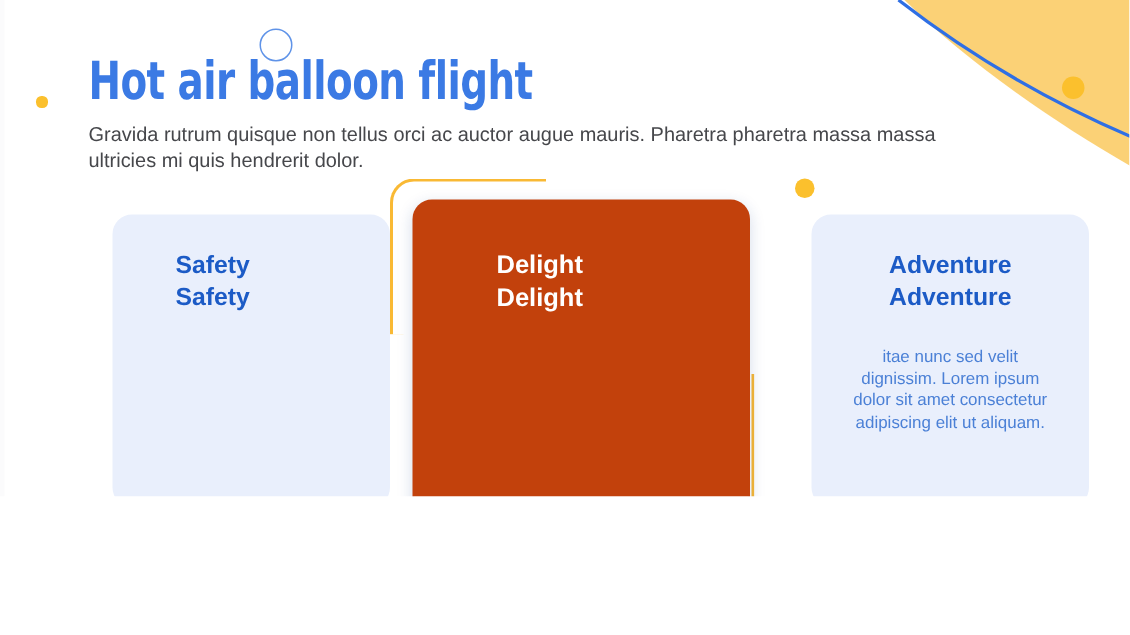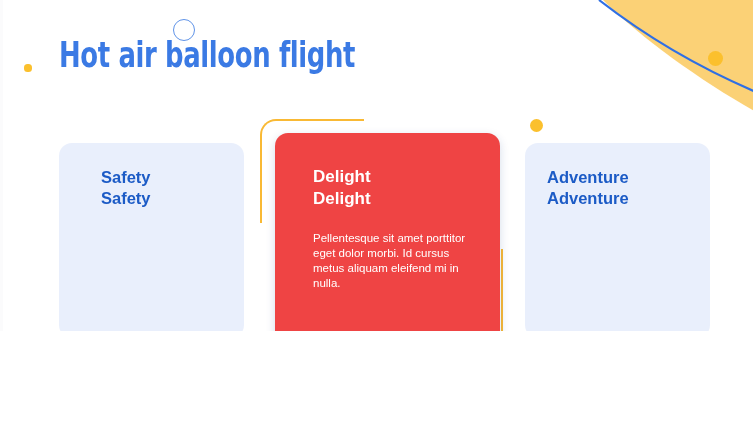--- a/index.html
+++ b/index.html
@@ -65,30 +65,30 @@
     box-sizing: border-box;
     border-radius: 13px;
   }
   .card.side {
     background: #e9effc;
     width: 185px;
     height: 195px;
     top: 143px;
     padding: 24px 22px 0 22px;
   }
-  #card-safety { left: 56px; padding-left: 42px; }
-  #card-adventure { left: 522px; }
+  #card-safety { left: 72px; padding-left: 42px; }
+  #card-adventure { left: 538px; text-align: center; }
 
   .card.center {
-    background: #ef4444;
+    background: #c2410c;
     width: 225px;
     height: 220px;
     left: 272px;
     top: 133px;
-    padding: 33px 30px 0 38px;
+    padding: 33px 30px 0 56px;
     box-shadow: 0 3px 10px rgba(20,60,140,0.18);
   }
 
   .card-heading {
     margin: 0;
     font-size: 16.5px;
     line-height: 21px;
     font-weight: bold;
     color: #1c5bc6;
     white-space: pre-line;
@@ -148,34 +148,35 @@
   <span class="dot" style="left:64.5px; top:400.5px; width:15px; height:15px;"></span>
   <span class="dot" style="left:317.8px; top:383.8px; width:10.4px; height:10.4px;"></span>
   <span class="dot" style="left:651.5px; top:389.5px; width:15px; height:15px;"></span>
 
   <span class="ring" style="left:170px; top:19px; width:20px; height:20px; border:1.4px solid #5f93e8;"></span>
   <span class="ring" style="left:365px; top:368px; width:22px; height:22px; border:1.4px solid #5f93e8;"></span>
   <span class="ring" style="left:722px; top:359px; width:22px; height:22px; border:1.6px solid #f9cf6e;"></span>
 
   <div id="header">
     <h1 id="page-title">Hot air balloon flight</h1>
+    <p id="page-subtitle">Gravida rutrum quisque non tellus orci ac auctor augue mauris. Pharetra pharetra massa massa ultricies mi quis hendrerit dolor.</p>
   </div>
 
   <span class="bracket" id="bracket-top-left"></span>
   <span class="bracket" id="bracket-bottom-right"></span>
 
   <div class="card side" id="card-safety">
     <h2 class="card-heading">Safety
 Safety</h2>
   </div>
 
   <div class="card center" id="card-delight">
     <h2 class="card-heading">Delight
 Delight</h2>
-    <p class="card-body">Pellentesque sit amet porttitor eget dolor morbi. Id cursus metus aliquam eleifend mi in nulla.</p>
   </div>
 
   <div class="card side" id="card-adventure">
     <h2 class="card-heading">Adventure
 Adventure</h2>
+    <p class="card-body">itae nunc sed velit dignissim. Lorem ipsum dolor sit amet consectetur adipiscing elit ut aliquam.</p>
   </div>
 
 </div>
 
 </body></html>

